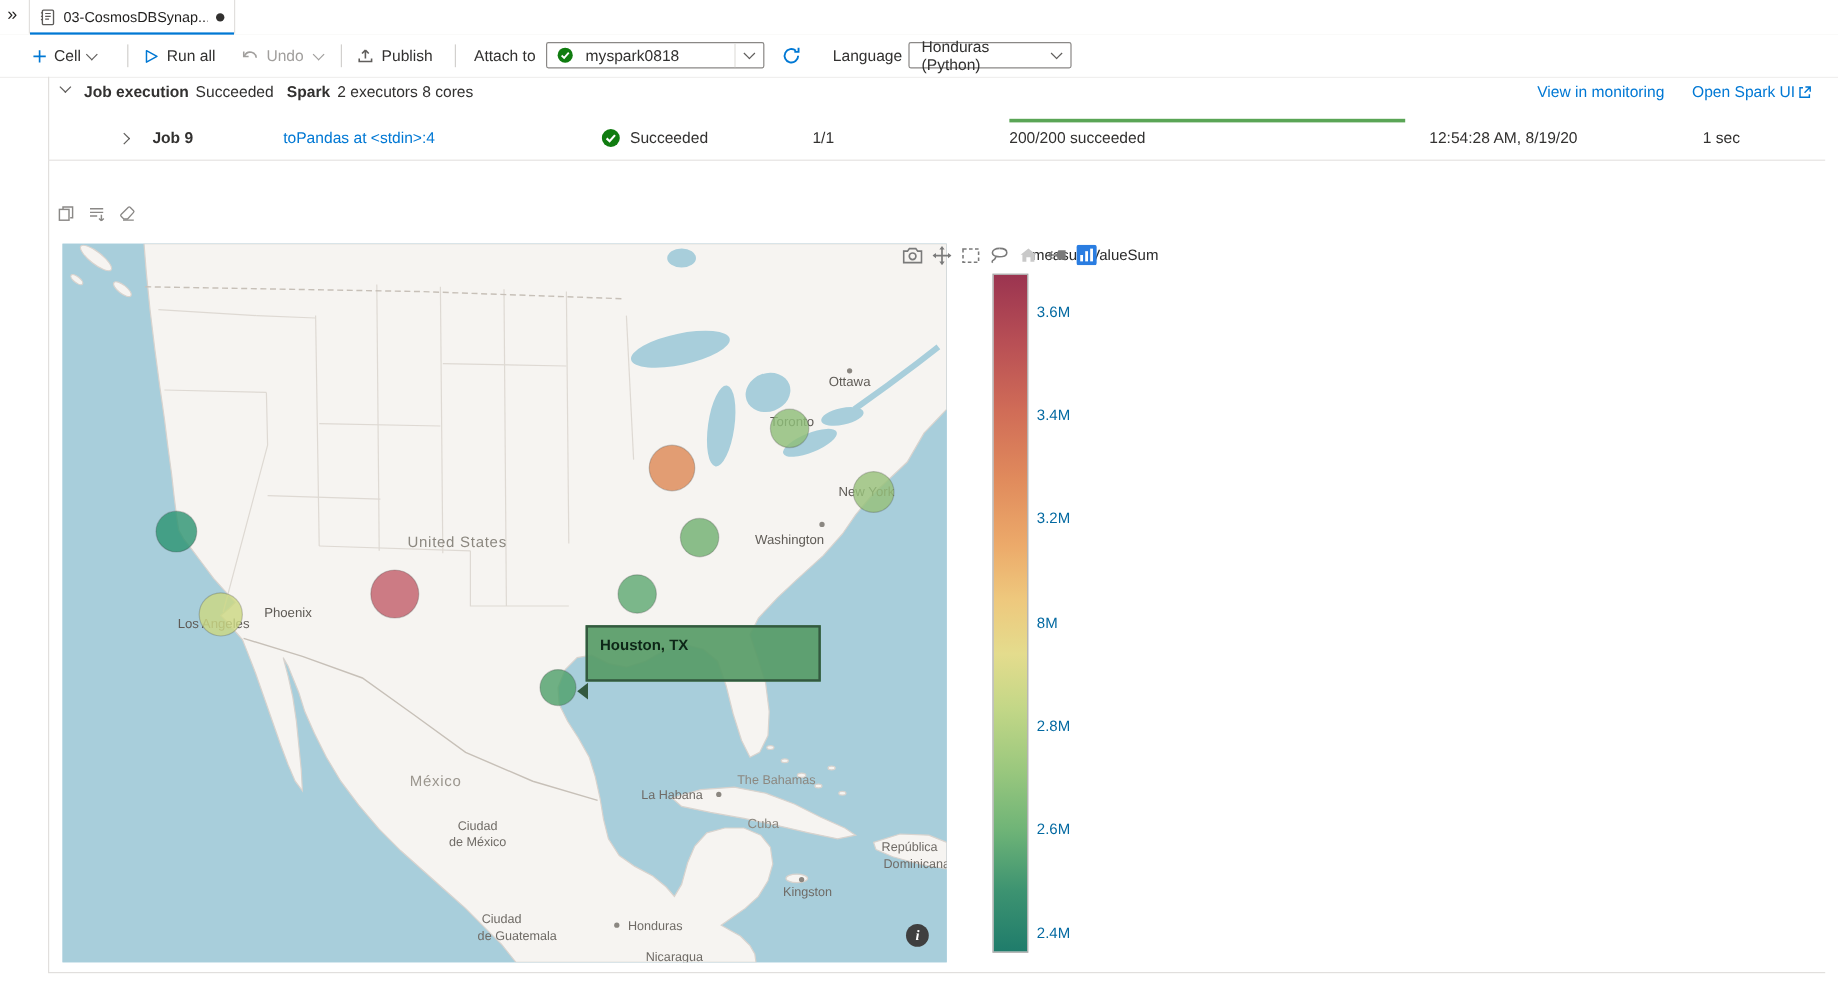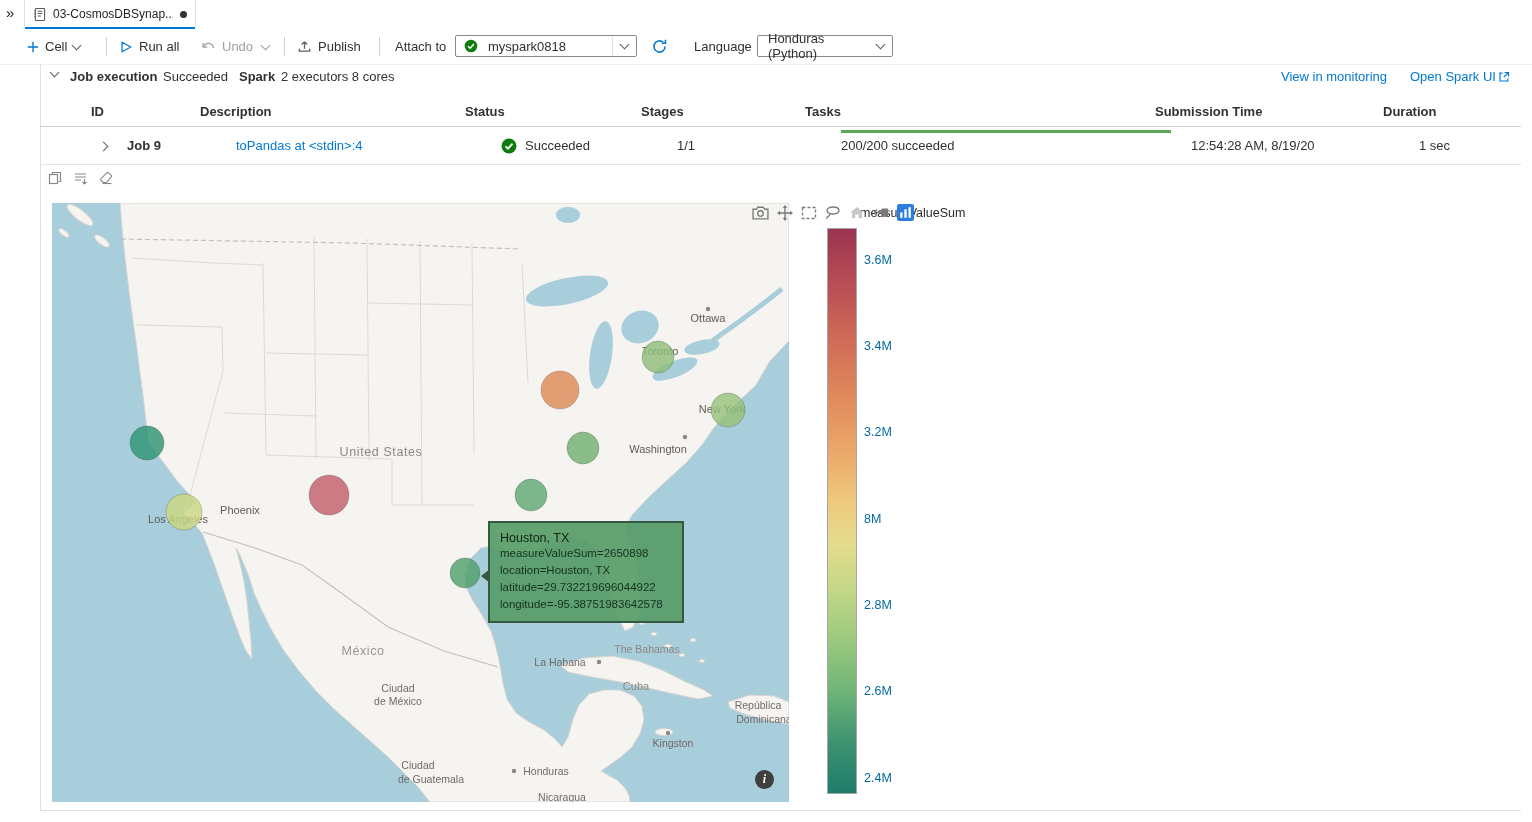--- a/index.html
+++ b/index.html
@@ -50,21 +50,21 @@
   .modebar{position:absolute;left:752px;top:204px;display:flex;gap:8px;align-items:center;z-index:6;}
   .modebar span{display:inline-flex;cursor:pointer;}
   .cb-title{position:absolute;left:860px;top:206px;font-size:12.5px;color:#2a2a2a;z-index:5;}
   .colorbar{position:absolute;left:827px;top:228px;width:30px;height:566px;border:1px solid #a6a6a6;box-sizing:border-box;}
   .cb-ticks{position:absolute;left:864px;top:228px;width:70px;height:566px;}
   .cb-tick{position:absolute;left:0;font-size:12.5px;color:#0369a1;line-height:16px;}
 
   .map-tooltip{position:absolute;left:436px;top:318px;width:172px;background:rgba(88,156,104,0.93);
                border:2px solid #33593f;padding:8px 10px;z-index:4;}
   .map-tooltip::before{content:"";position:absolute;left:-9px;top:46px;border:7px solid transparent;border-right:9px solid #33593f;border-left:0;}
-  .tt-title{font-weight:normal;font-size:12.5px;color:#0d2617;}
+  .tt-title{font-weight:bold;font-size:12.5px;color:#0d2617;margin-bottom:13px;}
   .tt-lines div{font-size:11.5px;color:#14321f;line-height:17px;}
 
   .attribution{position:absolute;left:703px;top:567px;width:19px;height:19px;border-radius:50%;background:#3f3f3f;
                color:#fff;display:flex;align-items:center;justify-content:center;
                font-family:"Liberation Serif",serif;font-style:italic;font-weight:bold;font-size:12px;cursor:pointer;z-index:4;}
 </style>
 </head>
 <body>
 
 <div class="screen">
@@ -173,30 +173,20 @@
     <span style="left:1370px;" class="link">Open Spark UI</span>
     <span style="left:1458px;top:7px;display:inline-flex;">
       <svg width="12" height="12" viewBox="0 0 12 12">
           <path d="M4.5 2.2H2v7.8h7.8V7.5" fill="none" stroke="#0078d4" stroke-width="1.2"></path>
           <path d="M6.5 1.5h4v4M10.5 1.5L5.8 6.2" fill="none" stroke="#0078d4" stroke-width="1.2"></path>
         </svg>
     </span>
   </div>
 
   <div class="job-table">
-    <div class="jt-row jt-head">
-      <div class="jt-cell"></div>
-      <div class="jt-cell">ID</div>
-      <div class="jt-cell">Description</div>
-      <div class="jt-cell">Status</div>
-      <div class="jt-cell">Stages</div>
-      <div class="jt-cell">Tasks</div>
-      <div class="jt-cell">Submission Time</div>
-      <div class="jt-cell">Duration</div>
-    </div>
     <div class="jt-row jt-data">
       <div class="jt-cell" style="padding-left:24px;"><span class="chev right"></span></div>
       <div class="jt-cell" style="font-weight:bold;">Job 9</div>
       <div class="jt-cell"><span class="link">toPandas at &lt;stdin&gt;:4</span></div>
       <div class="jt-cell status-cell">
         <span style="display:inline-flex;">
           <svg width="16" height="16" viewBox="0 0 16 16">
               <circle cx="8" cy="8" r="7.5" fill="#107c10"></circle>
               <path d="M4.5 8.3L7 10.7l4.5-5.1" stroke="#fff" stroke-width="1.8" fill="none"></path>
             </svg>
@@ -329,26 +319,20 @@
           <circle cx="479" cy="292" r="16" fill="#5fa973" fill-opacity="0.82" stroke="rgba(60,60,60,0.25)"></circle>
           <circle cx="606" cy="154" r="16" fill="#8fbe79" fill-opacity="0.82" stroke="rgba(60,60,60,0.25)"></circle>
           <circle cx="676" cy="207" r="17" fill="#97c17a" fill-opacity="0.82" stroke="rgba(60,60,60,0.25)"></circle>
           <circle cx="413" cy="370" r="15" fill="#50a16b" fill-opacity="0.82" stroke="rgba(60,60,60,0.25)"></circle>
         </g>
     </svg>
 
     
     <div class="map-tooltip">
       <div class="tt-title">Houston, TX</div>
-      <div class="tt-lines" id="tooltip-lines">
-          <div>measureValueSum=2650898</div>
-          <div>location=Houston, TX</div>
-          <div>latitude=29.732219696044922</div>
-          <div>longitude=-95.38751983642578</div>
-        </div>
     </div>
 
     
     <div class="attribution">i</div>
   </div>
 
   <div class="modebar">
     <span>
       <svg width="17" height="15" viewBox="0 0 16 14">
           <path d="M1 4h3l1.5-2h5L12 4h3v9H1z" fill="none" stroke="#7a7a7a" stroke-width="1.3"></path>

